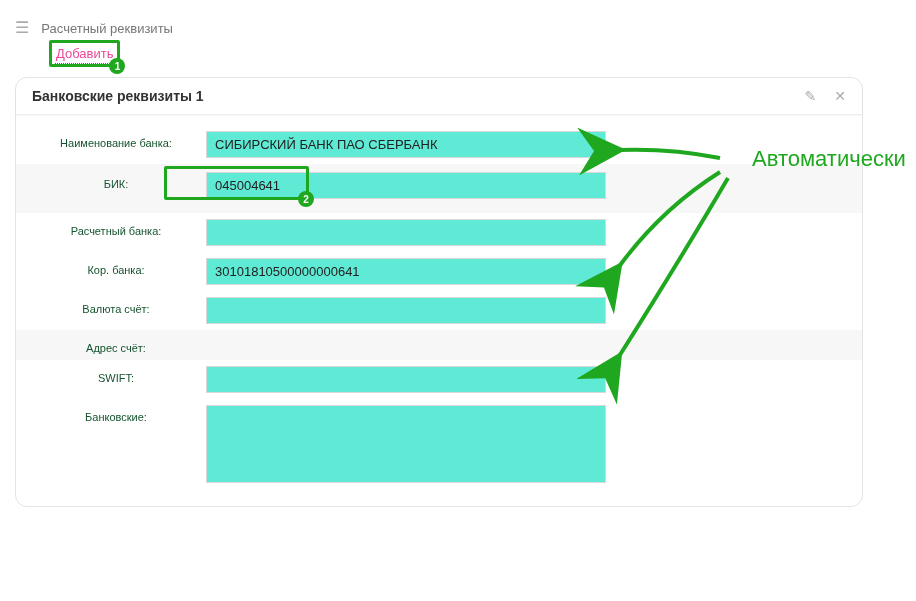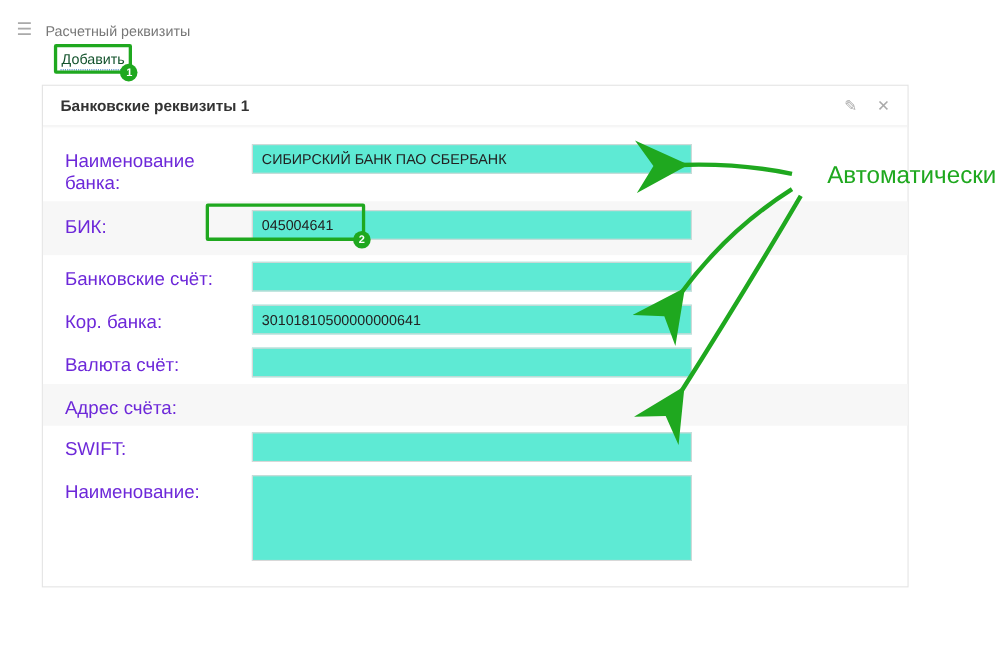--- a/index.html
+++ b/index.html
@@ -31,21 +31,21 @@
     line-height: 1;
   }
   .add-wrap {
     position: relative;
     display: inline-block;
     margin-left: 40px;
     margin-top: 4px;
     margin-bottom: 16px;
   }
   .add-link {
-    color: #14532d;
+    color: #ec4899;
     font-size: 13px;
     text-decoration: none;
     border-bottom: 1px dotted #2a6ebb;
     cursor: pointer;
     padding: 2px 1px;
   }
   .hl-box {
     position: absolute;
     border: 3px solid #1fa81f;
     border-radius: 2px;
@@ -67,24 +67,23 @@
     font-weight: bold;
     width: 16px;
     height: 16px;
     border-radius: 50%;
     display: flex;
     align-items: center;
     justify-content: center;
   }
   .panel {
     border: 1px solid #e4e4e4;
-    border-radius: 0;
+    border-radius: 12px;
     background: #fff;
-    width: 788px;
-    margin-left: 23px;
+    width: 848px;
   }
   .panel-header {
     display: flex;
     align-items: center;
     justify-content: space-between;
     padding: 10px 16px;
     border-bottom: 1px solid #eee;
     box-shadow: 0 1px 2px rgba(0,0,0,0.04);
   }
   .panel-title {
@@ -111,23 +110,23 @@
   .field-row.shaded {
     background: #f7f7f7;
   }
   .bik-row {
     background: #f7f7f7;
     padding-top: 8px;
     padding-bottom: 14px;
   }
   .label {
     width: 170px;
-    text-align: left;
-    color: #6d28d9;
-    font-size: 17px;
+    text-align: center;
+    color: #14532d;
+    font-size: 11px;
     padding-right: 10px;
     padding-top: 6px;
     flex-shrink: 0;
   }
   .control {
     flex: 0 0 auto;
   }
   input.text, textarea.text {
     width: 400px;
     border: 1px solid #d8d8d8;
@@ -221,53 +220,53 @@
         <div class="label">БИК:</div>
         <div class="control">
           <input class="text bik-input" value="045004641" style="">
         </div>
         <span class="bik-hl">
           <span class="bik-badge">2</span>
         </span>
       </div>
 
       <div class="field-row">
-        <div class="label">Банковские счёт:</div>
+        <div class="label">Расчетный банка:</div>
         <div class="control">
           <input class="text" value="" style="">
         </div>
       </div>
 
       <div class="field-row">
         <div class="label">Кор. банка:</div>
         <div class="control">
           <input class="text" value="30101810500000000641" style="">
         </div>
       </div>
 
       <div class="field-row">
         <div class="label">Валюта счёт:</div>
         <div class="control">
           <input class="text" value="" style="">
         </div>
       </div>
 
       <div class="field-row shaded">
-        <div class="label">Адрес счёта:</div>
+        <div class="label">Адрес счёт:</div>
       </div>
 
       <div class="field-row">
         <div class="label">SWIFT:</div>
         <div class="control">
           <input class="text" value="" style="">
         </div>
       </div>
 
       <div class="field-row">
-        <div class="label">Наименование:</div>
+        <div class="label">Банковские:</div>
         <div class="control">
           <textarea class="text" style=""></textarea>
         </div>
       </div>
 
     </div>
   </div>
 
   
   <svg class="arrows" width="916" height="601">

